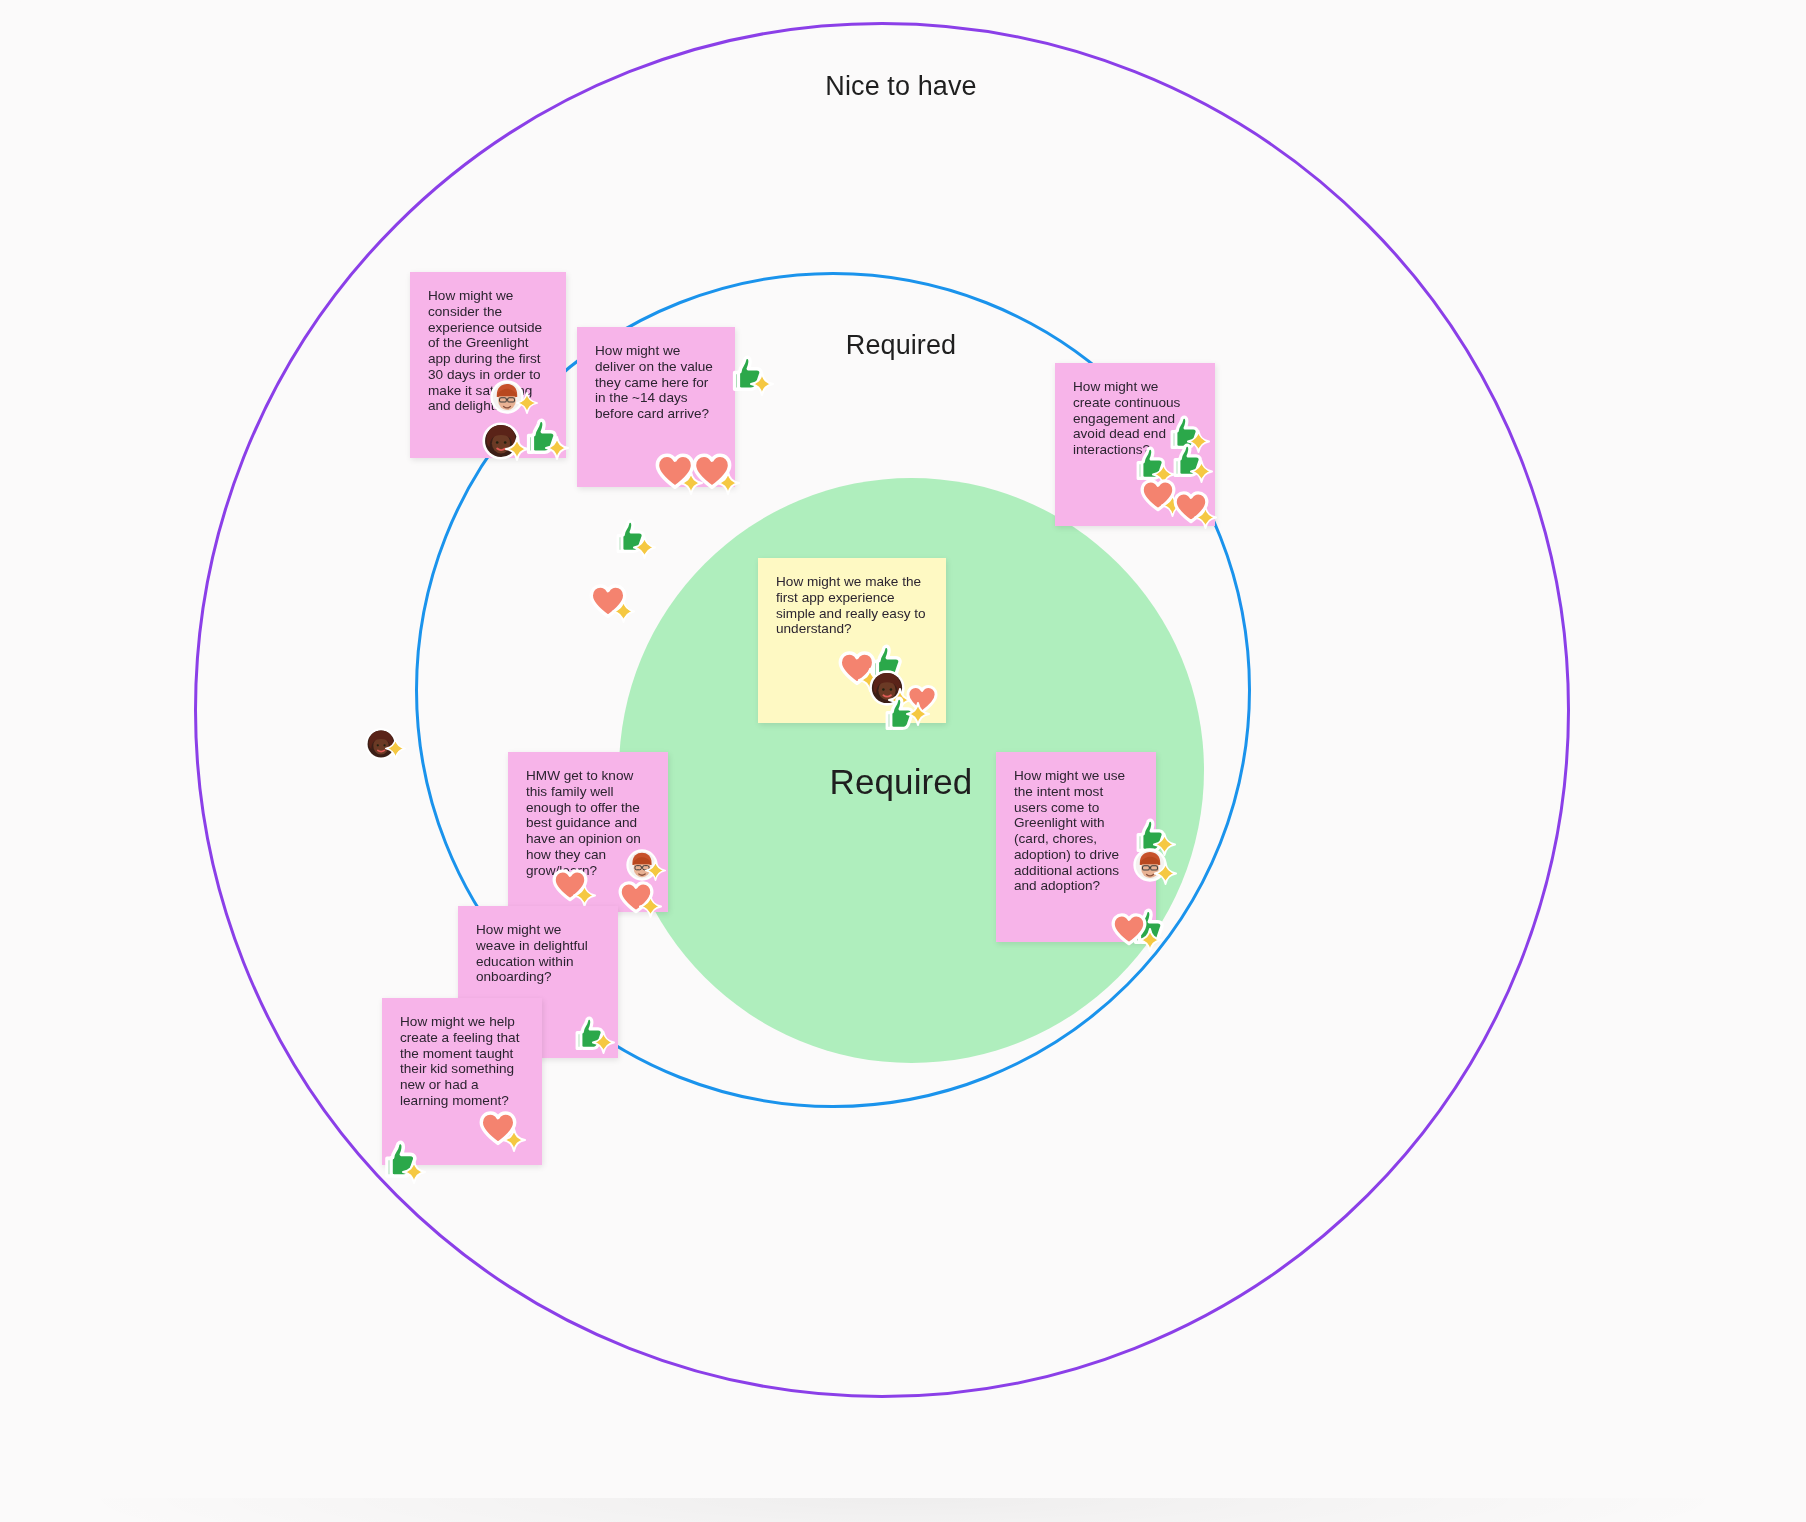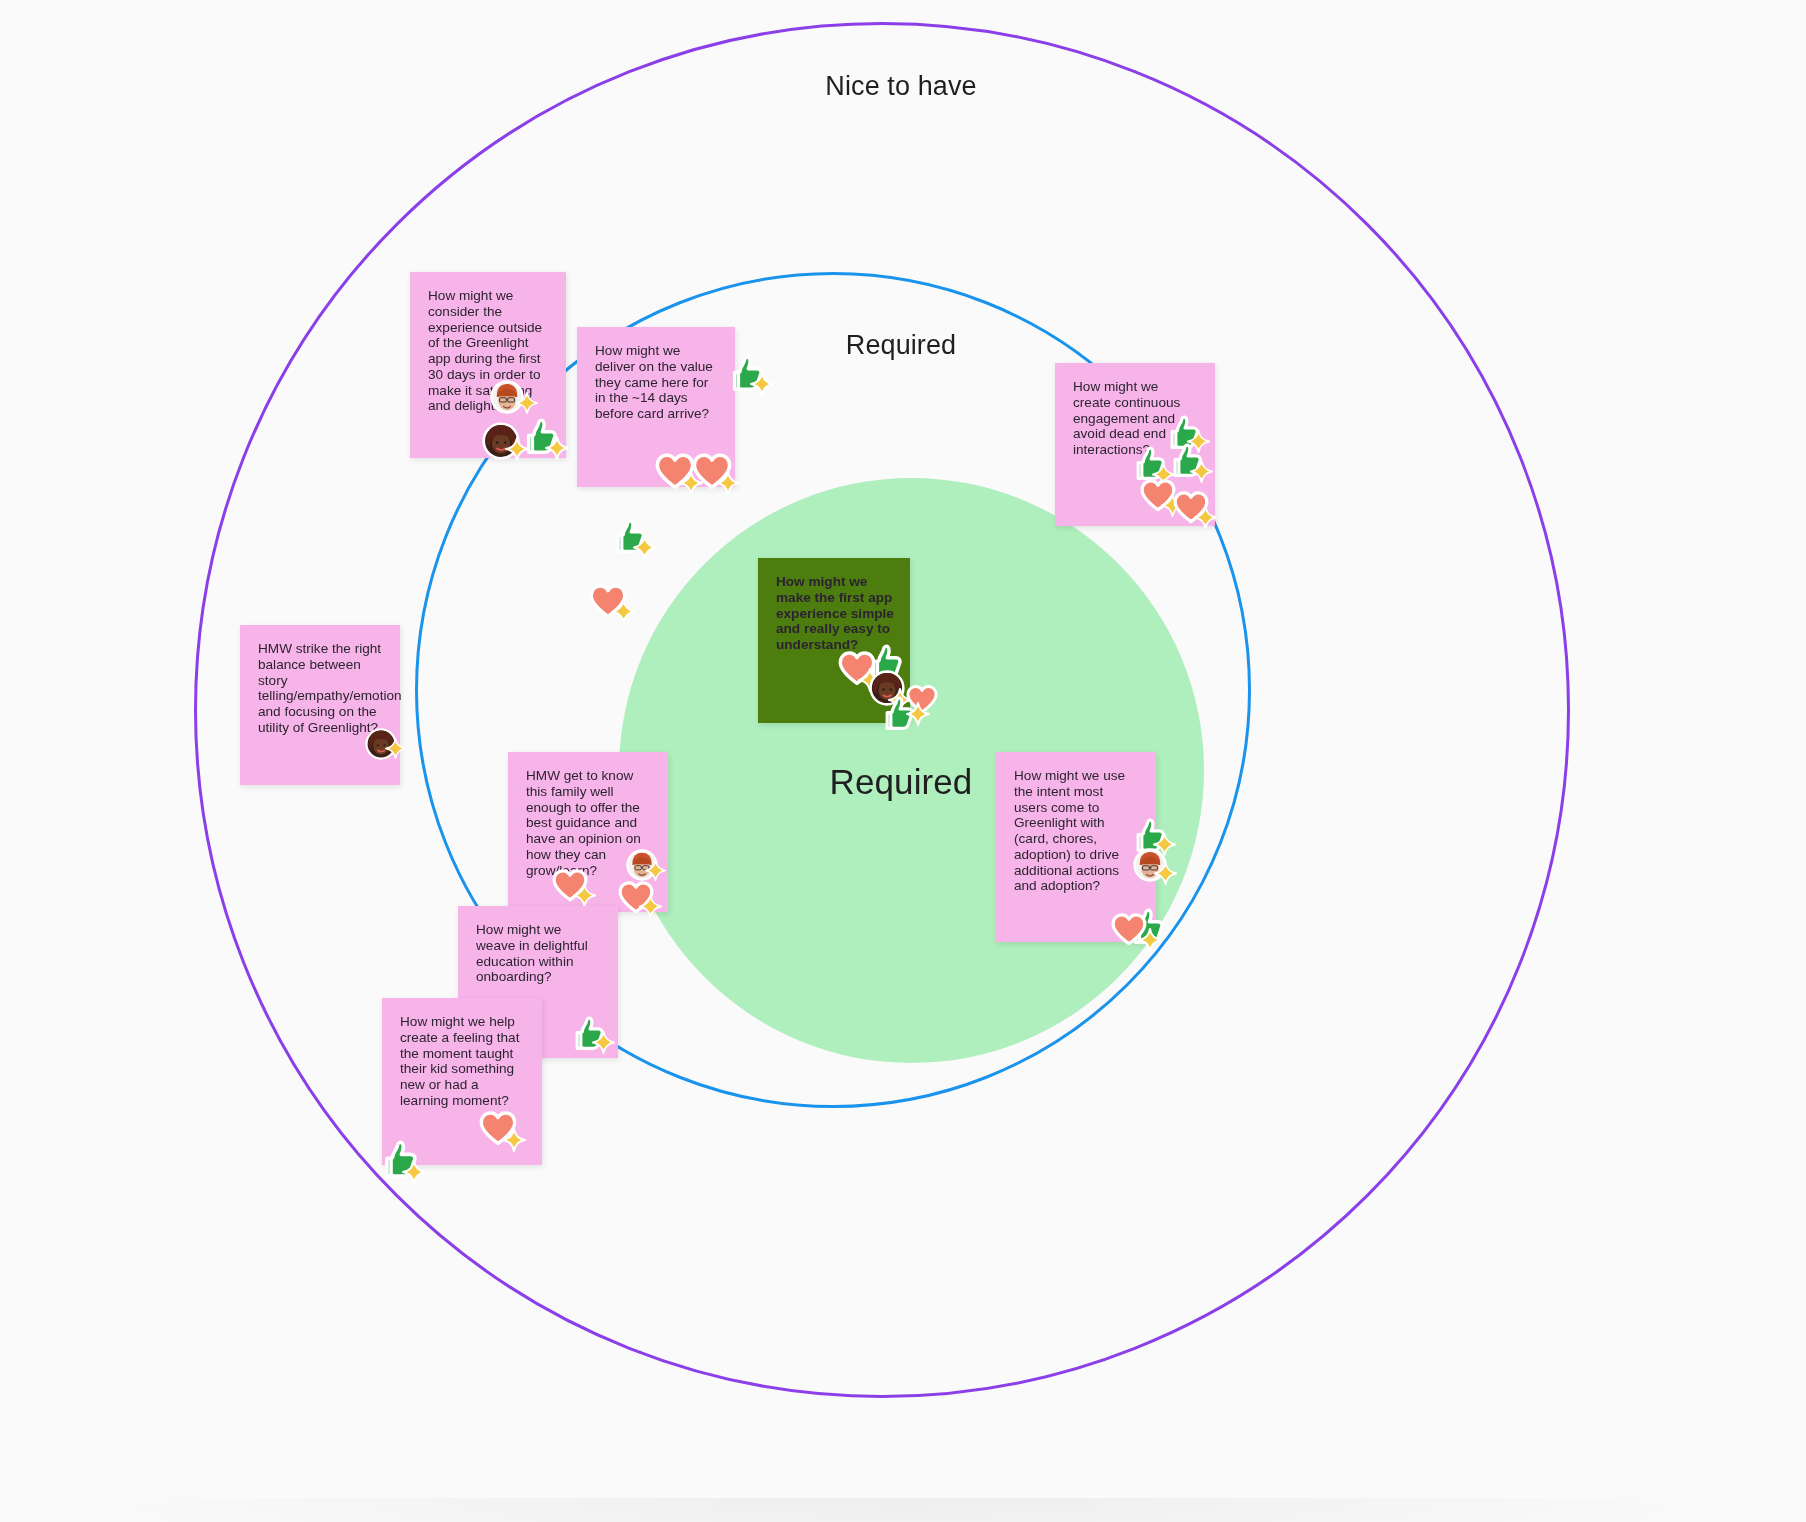--- a/index.html
+++ b/index.html
@@ -279,35 +279,32 @@
       <svg viewBox="0 0 100 100">
         <use href="#sym-heart" width="100" height="100"></use>
       </svg>
     </span>
   <span class="sticker" style="left:1194px; top:506px; width:23px; height:23px;">
       <svg viewBox="0 0 100 100">
         <use href="#sym-sparkle" width="100" height="100"></use>
       </svg>
     </span>
 
-  <div class="note" id="note-5" style="left: 240px; top: 625px; width: 160px; height: 160px; background: rgb(247, 180, 233);">
-    <div class="note-text">HMW strike the right balance between story telling/empathy/emotion and focusing on the utility of Greenlight?</div>
-  </div>
   <span class="sticker" style="left:365px; top:728px; width:32px; height:32px;">
       <svg viewBox="0 0 100 100">
         <use href="#sym-avatar-curly" width="100" height="100"></use>
       </svg>
     </span>
   <span class="sticker" style="left:385px; top:738px; width:21px; height:21px;">
       <svg viewBox="0 0 100 100">
         <use href="#sym-sparkle" width="100" height="100"></use>
       </svg>
     </span>
 
-  <div class="note" id="note-6" style="left: 758px; top: 558px; width: 152px; height: 165px; background: #4d7c0f; font-weight: bold;">
+  <div class="note" id="note-6" style="left: 758px; top: 558px; width: 188px; height: 165px; background: #fef9c3;">
     <div class="note-text">How might we make the first app experience simple and really easy to understand?</div>
   </div>
   <span class="sticker" style="left:838px; top:650px; width:38px; height:38px;">
       <svg viewBox="0 0 100 100">
         <use href="#sym-heart" width="100" height="100"></use>
       </svg>
     </span>
   <span class="sticker" style="left:866px; top:644px; width:38px; height:38px;">
       <svg viewBox="0 0 100 100">
         <use href="#sym-thumb" width="100" height="100"></use>

